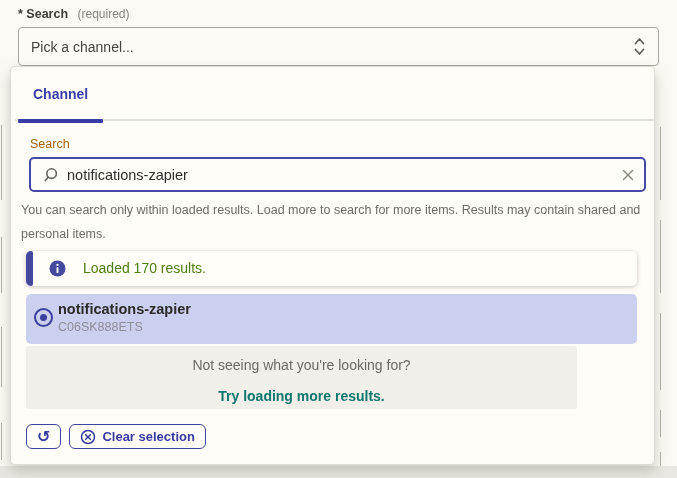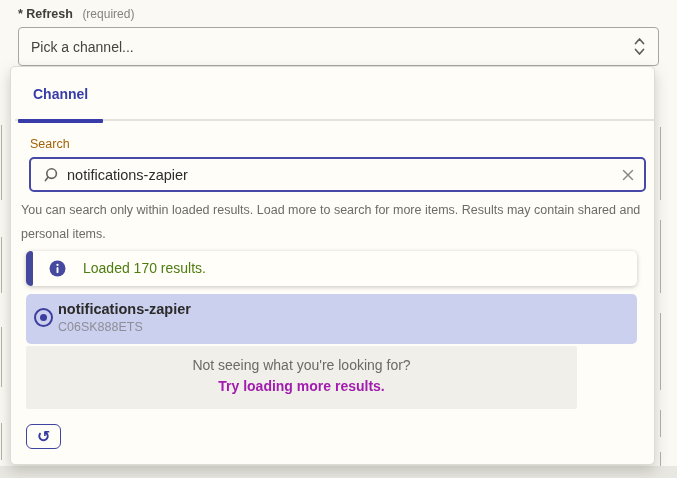--- a/index.html
+++ b/index.html
@@ -87,21 +87,21 @@
   }
   .radio-dot { width: 7px; height: 7px; border-radius: 50%; background: #3b3f9e; }
   .option-title { position: absolute; left: 32px; top: 7px; font-size: 14.5px; font-weight: bold; color: #2b2b29; }
   .option-id { position: absolute; left: 32px; top: 26px; font-size: 12.5px; color: #8e8e98; }
 
   .empty-hint {
     position: absolute; left: 15px; top: 279px; width: 551px; height: 63px;
     background: #f0efe9; border-radius: 2px; text-align: center;
   }
   .hint-question { margin-top: 11px; font-size: 14px; color: #6b6a64; }
-  .hint-action { margin-top: 5px; font-size: 14px; font-weight: bold; color: #a21caf; }
+  .hint-action { margin-top: 15px; font-size: 14px; font-weight: bold; color: #0f766e; }
 
   .actions-row { position: absolute; left: 15px; top: 357px; display: flex; gap: 8px; }
   .action-button {
     display: inline-flex; align-items: center; gap: 6px; height: 25px;
     padding: 0 10px; background: #fffdf8;
     border: 1.5px solid #3e42a1; border-radius: 6px;
     color: #36399f; font-family: "Liberation Sans", sans-serif;
     font-size: 13px; font-weight: bold; cursor: pointer;
   }
   .action-button .btn-icon { display: flex; align-items: center; }
@@ -119,21 +119,21 @@
 <div class="edge" style="left:1px; top:327px; height:60px;"></div>
 <div class="edge" style="left:1px; top:423px; height:37px;"></div>
 <div class="edge" style="left:660px; top:127px; height:73px;"></div>
 <div class="edge" style="left:660px; top:220px; height:73px;"></div>
 <div class="edge" style="left:660px; top:313px; height:77px;"></div>
 <div class="edge" style="left:660px; top:410px; height:27px;"></div>
 <div class="edge" style="left:660px; top:452px; height:14px;"></div>
 <div class="bottom-strip"></div>
 
 <div class="field-label-row">
-  <span class="field-label">* Refresh</span>
+  <span class="field-label">* Search</span>
   <span class="required-hint">(required)</span>
 </div>
 
 <div class="channel-select">
   <span class="select-placeholder">Pick a channel...</span>
   <span class="chevrons-icon">
     <svg width="13" height="21" viewBox="0 0 13 21" fill="none" stroke="currentColor" stroke-width="1.7" stroke-linecap="round" stroke-linejoin="round">
       <polyline points="2.5,7.5 6.5,3 10.5,7.5"></polyline>
       <polyline points="2.5,13.5 6.5,18 10.5,13.5"></polyline>
     </svg>
@@ -191,15 +191,25 @@
 
   <div class="empty-hint">
     <div class="hint-question">Not seeing what you're looking for?</div>
     <div class="hint-action">Try loading more results.</div>
   </div>
 
   <div class="actions-row">
     <button class="action-button">
       <span class="btn-icon icon-refresh">↺</span>
     </button>
+    <button class="action-button">
+      <span class="btn-icon">
+        <svg width="16" height="16" viewBox="0 0 16 16" fill="none" stroke="currentColor" stroke-width="1.5" stroke-linecap="round">
+          <circle cx="8" cy="8" r="6.5"></circle>
+          <line x1="5.7" y1="5.7" x2="10.3" y2="10.3"></line>
+          <line x1="10.3" y1="5.7" x2="5.7" y2="10.3"></line>
+        </svg>
+      </span>
+      <span>Clear selection</span>
+    </button>
   </div>
 
 </div>
 
 </body></html>

